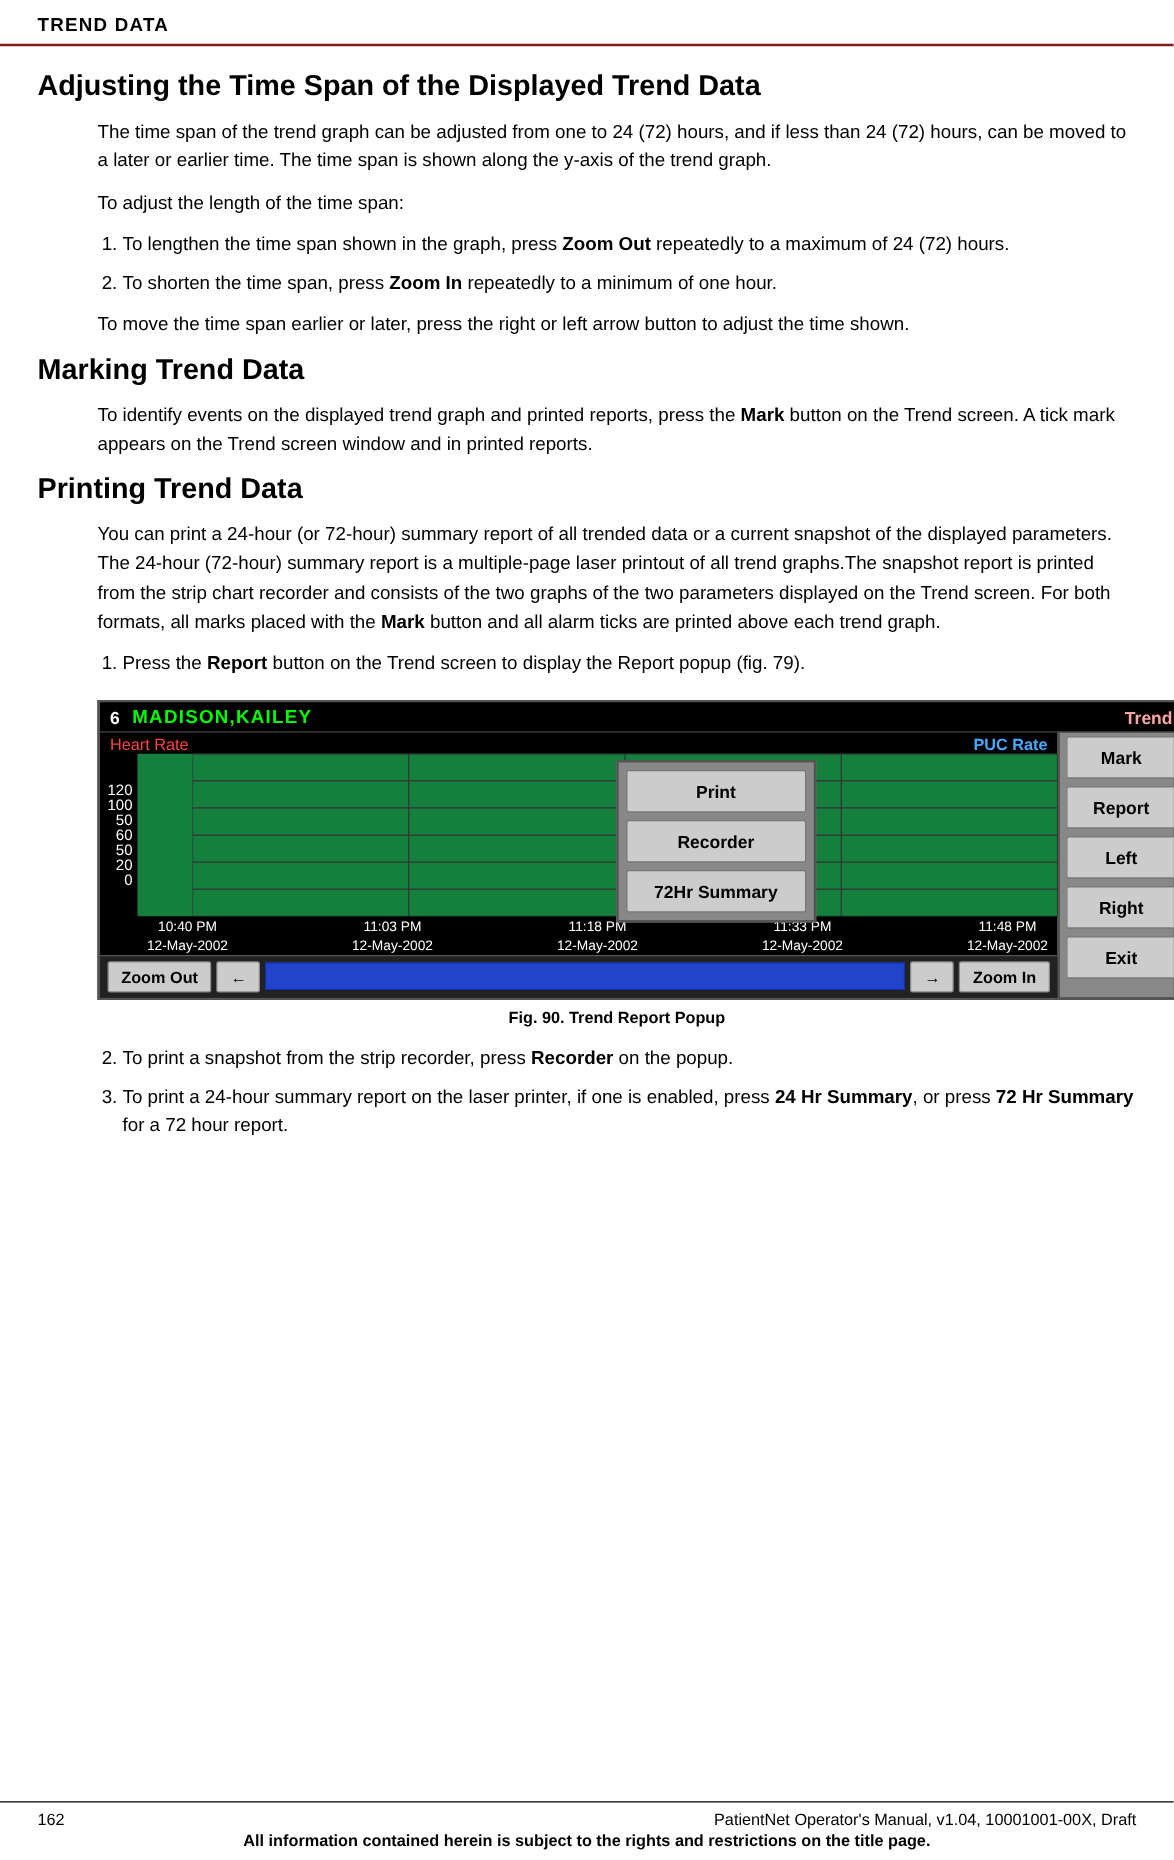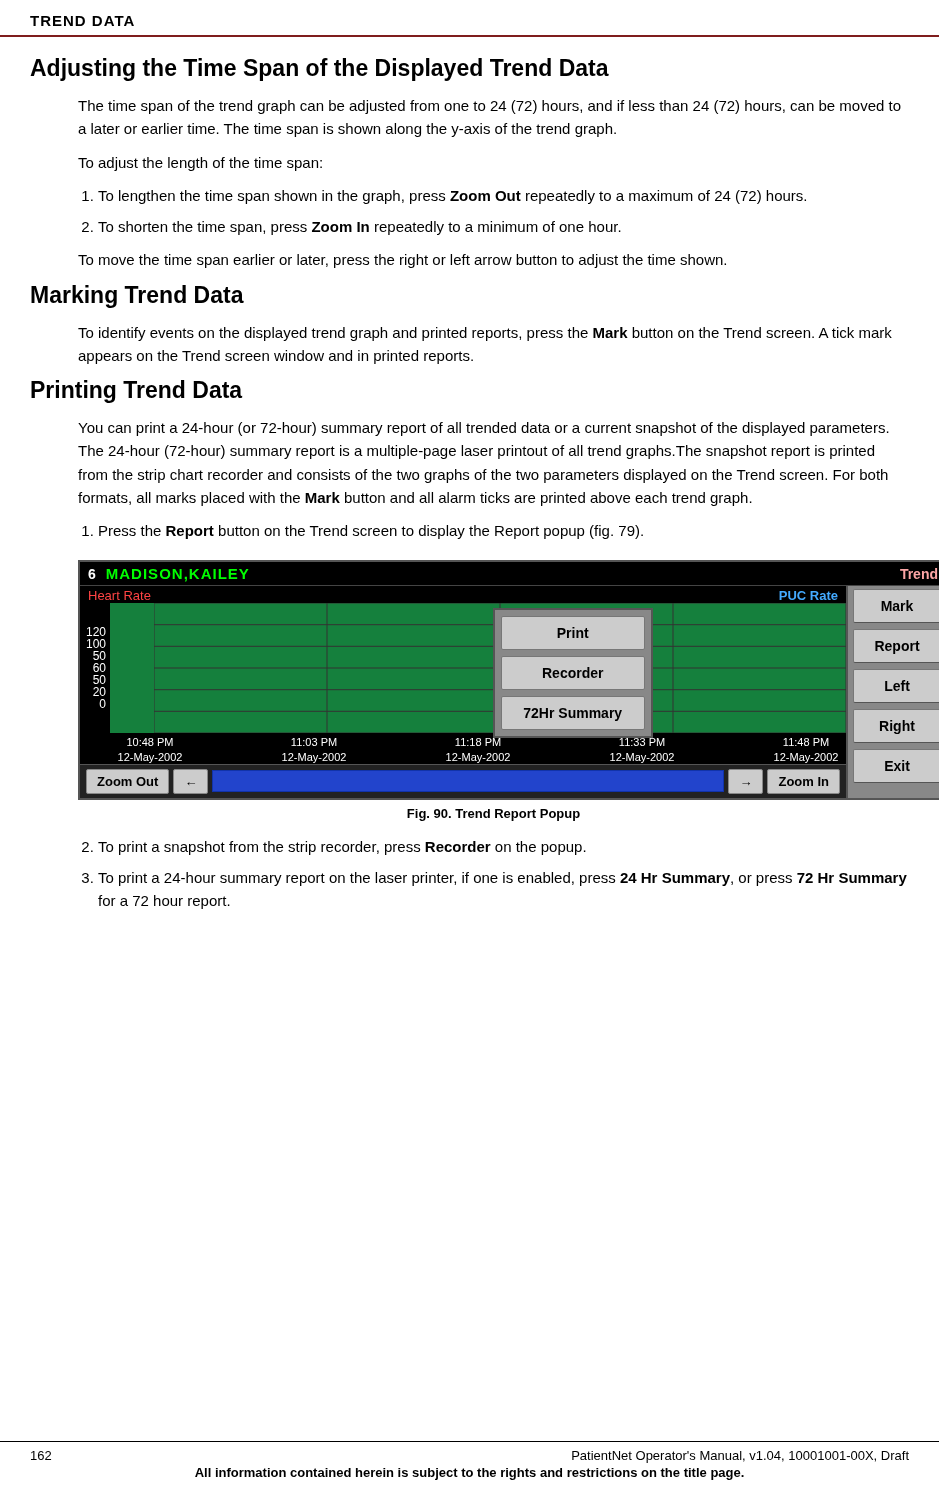--- a/index.html
+++ b/index.html
@@ -381,21 +381,21 @@
                     <div class="popup-box" style="left:52%; top:5px; transform:none;">
                       <button class="popup-btn">Print</button>
                       <button class="popup-btn">Recorder</button>
                       <button class="popup-btn">72Hr Summary</button>
                     </div>
                   </div>
                 </div>
 
                 <div class="x-axis-labels">
                   <div class="x-label">
-                    <div>10:48 PM</div>
+                    <div>10:40 PM</div>
                     <div>12-May-2002</div>
                   </div>
                   <div class="x-label">
                     <div>11:03 PM</div>
                     <div>12-May-2002</div>
                   </div>
                   <div class="x-label">
                     <div>11:18 PM</div>
                     <div>12-May-2002</div>
                   </div>

